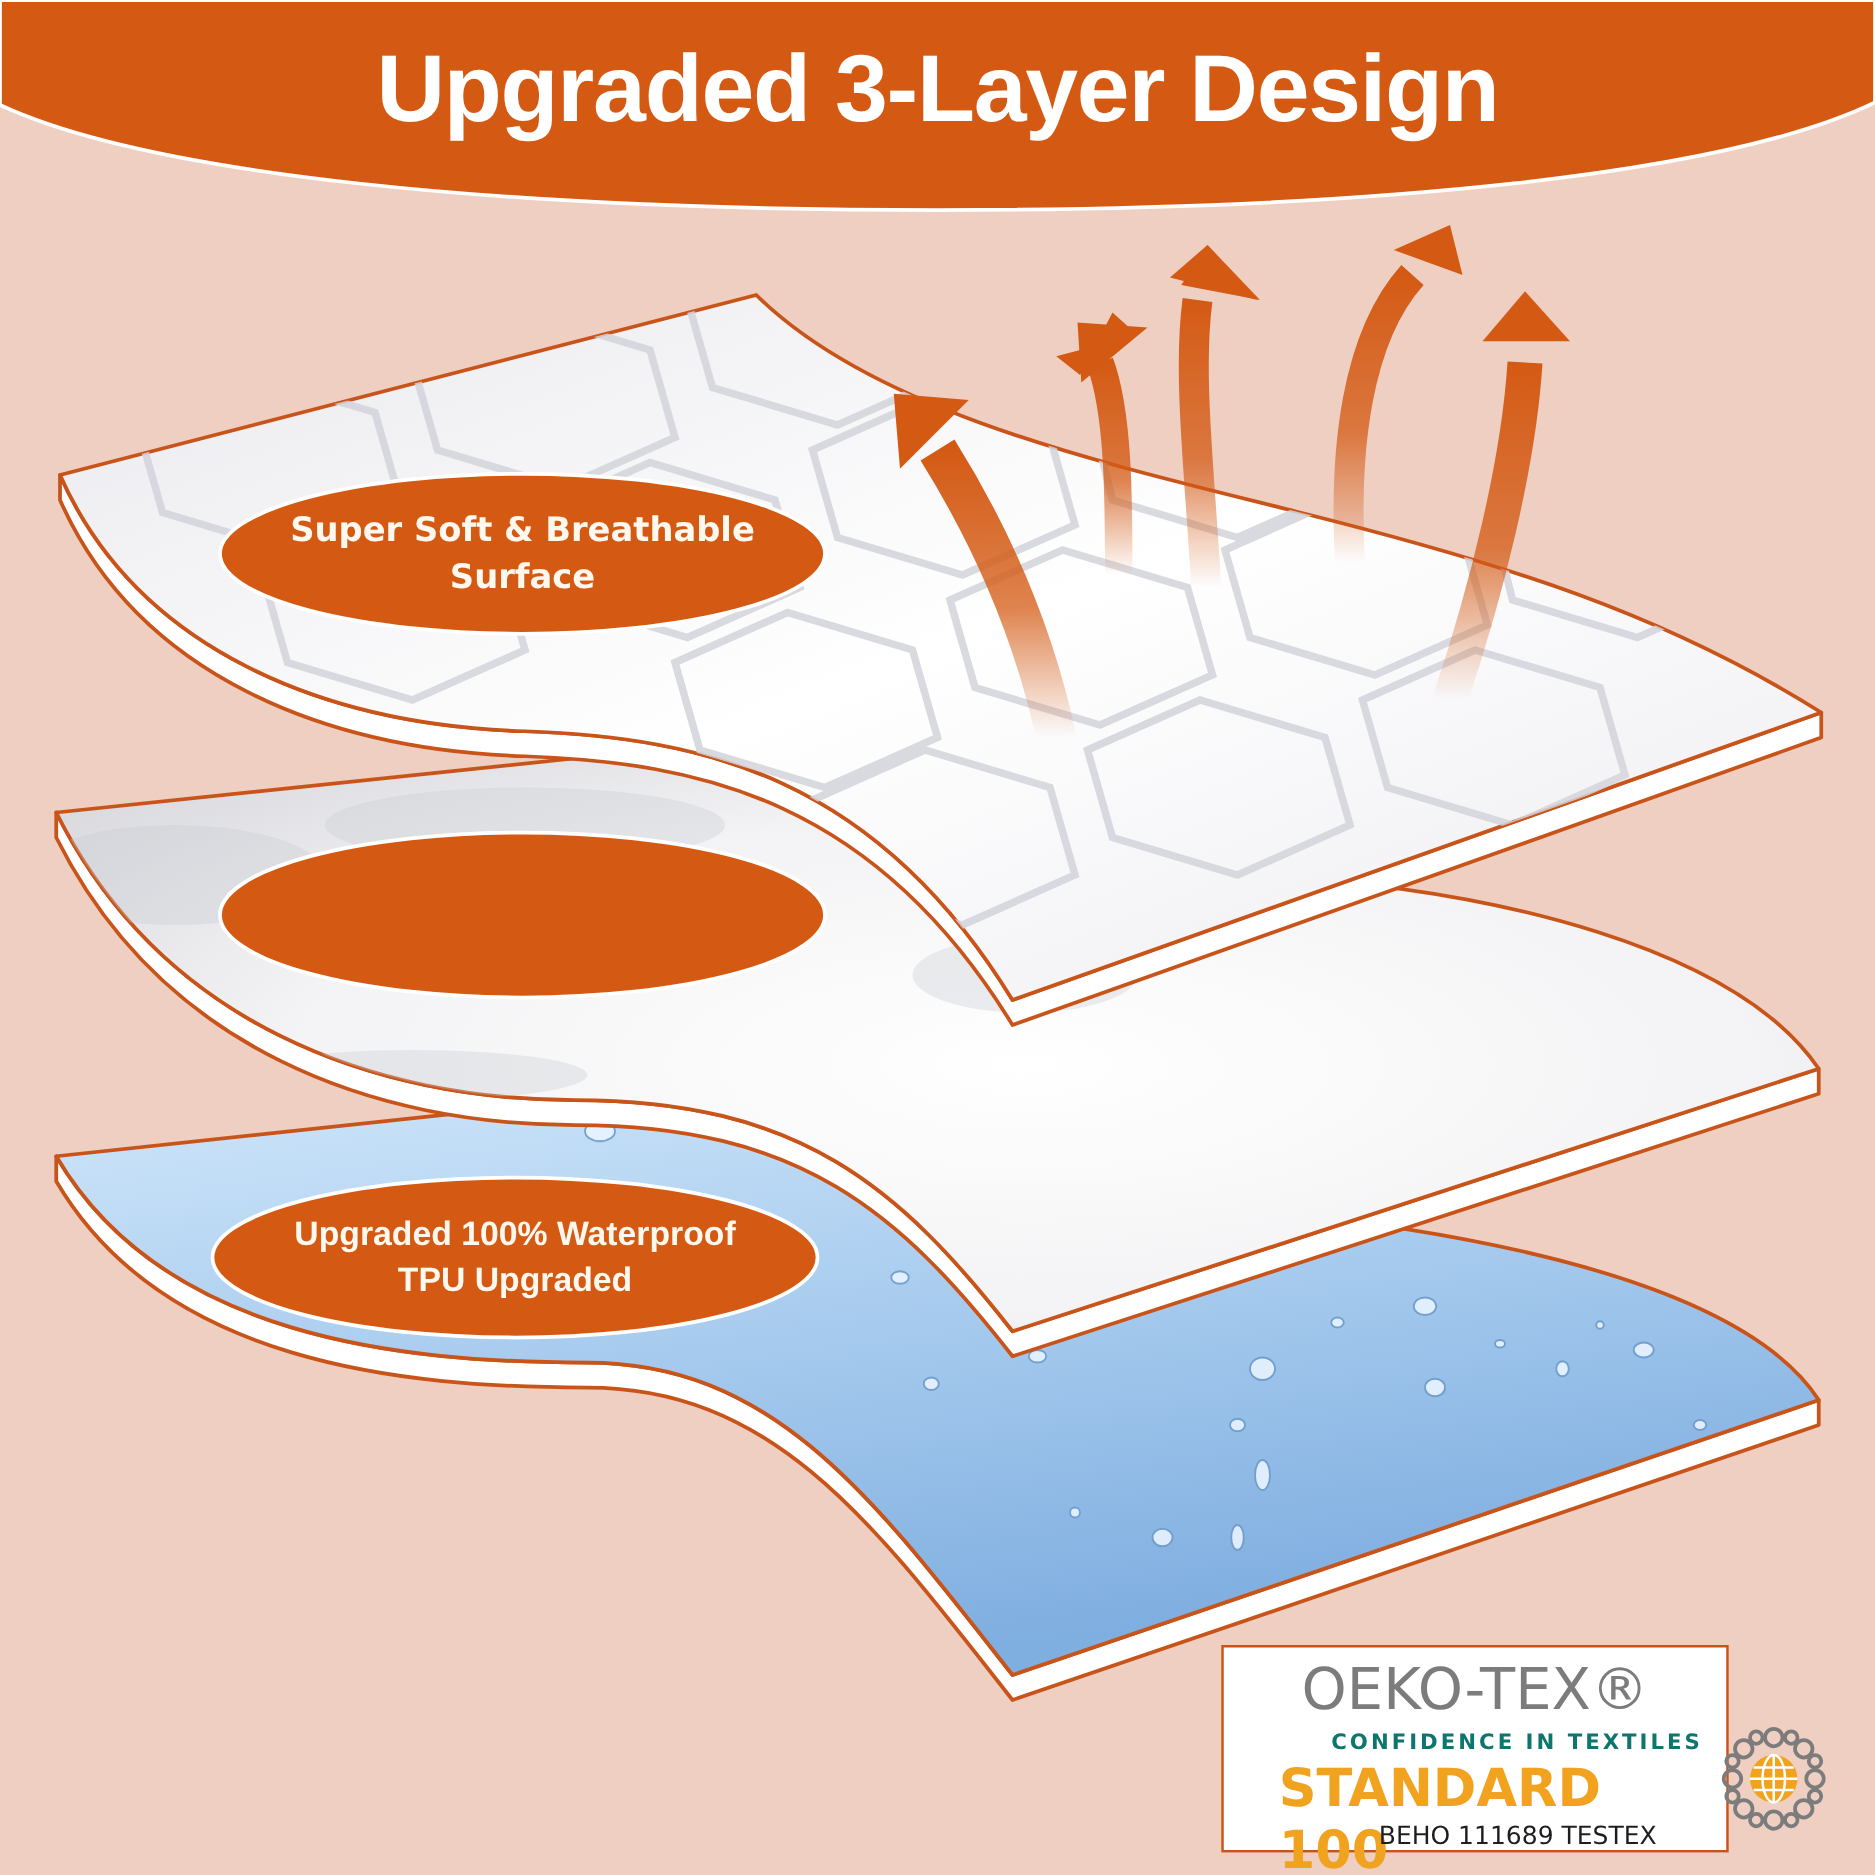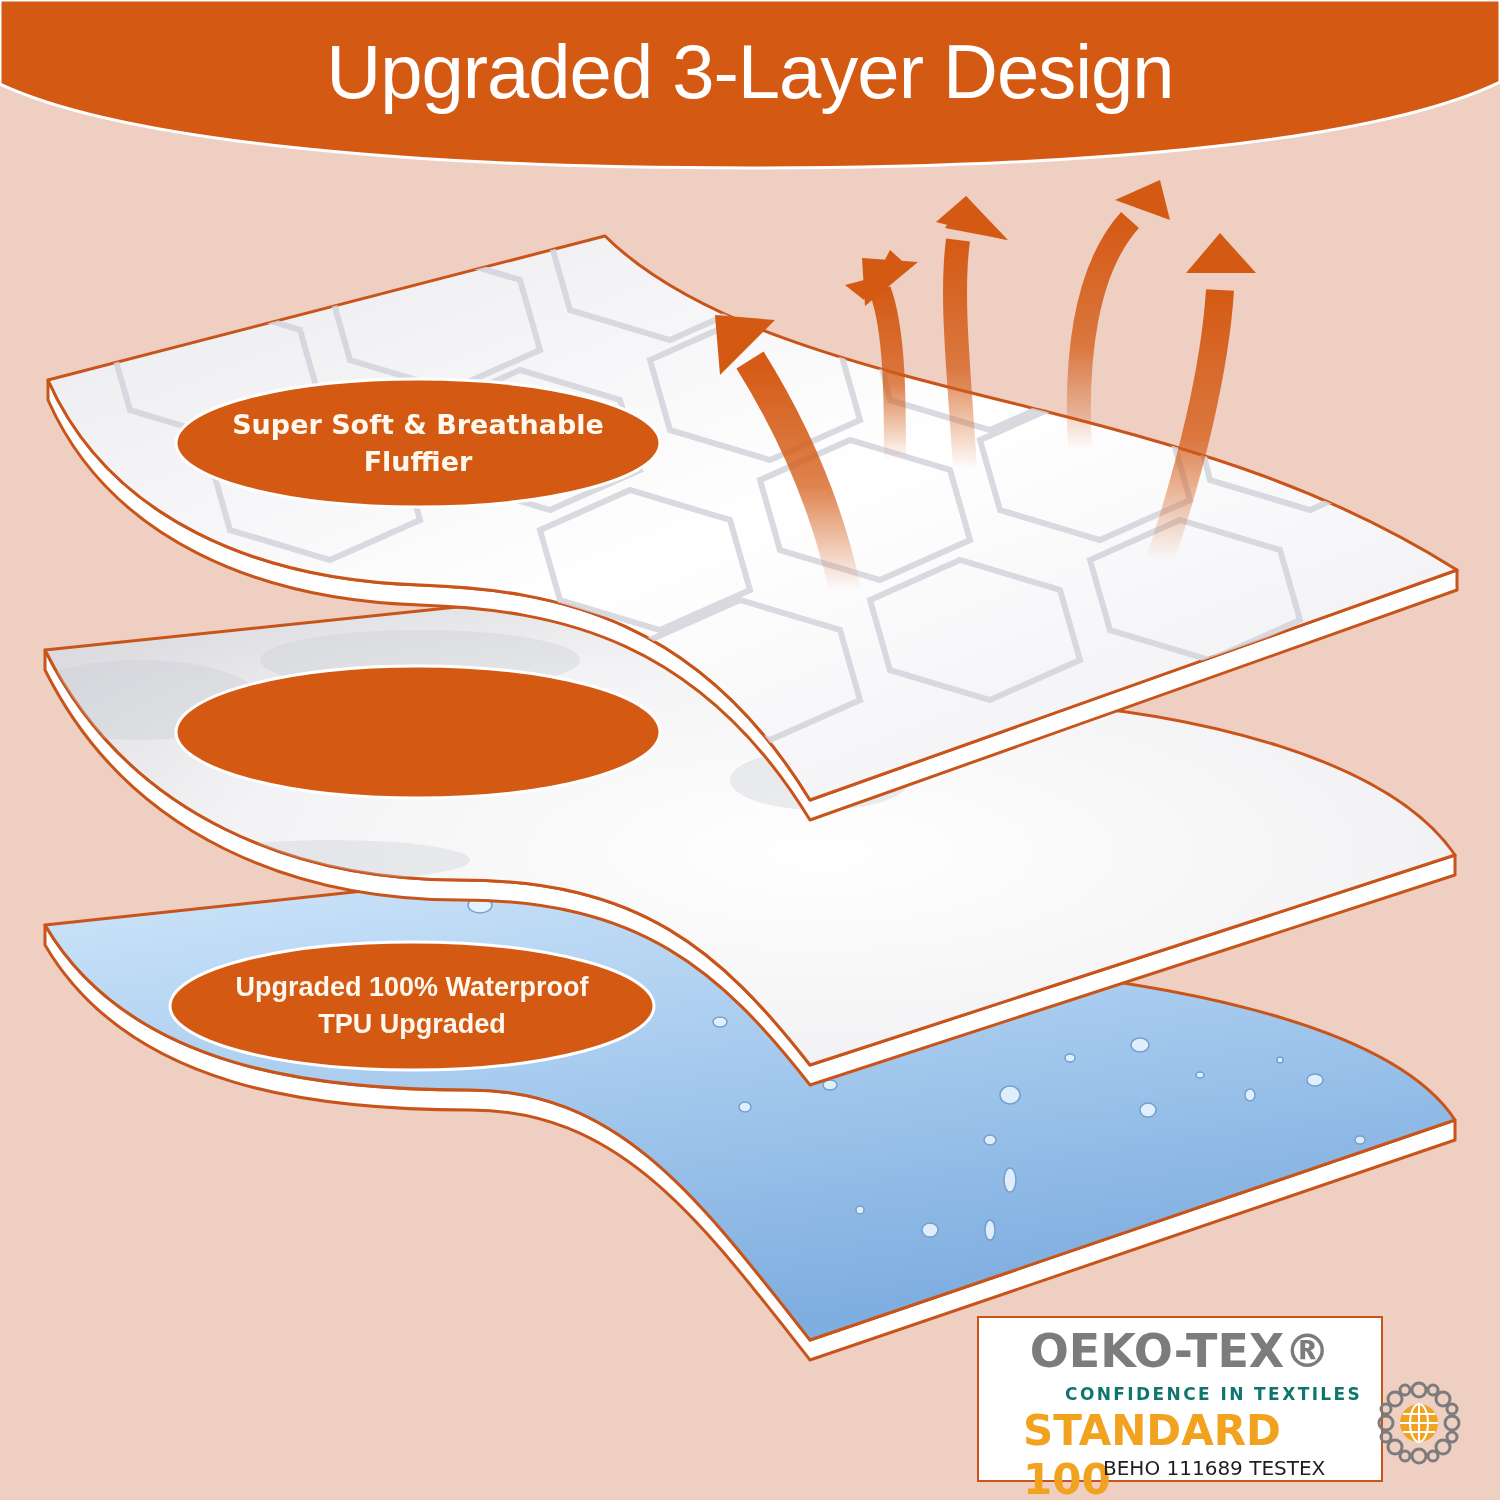--- a/index.html
+++ b/index.html
@@ -5,35 +5,35 @@
     html, body { margin: 0; padding: 0; }
     body {
       width: 1500px; height: 1500px; overflow: hidden; position: relative;
       background: #EECFC2;
       font-family: "Liberation Sans", sans-serif;
     }
     .stage { position: absolute; left: 0; top: 0; width: 1500px; height: 1500px; }
     .stage svg { position: absolute; left: 0; top: 0; }
     .title {
       position: absolute; left: 0; top: 28px; width: 1500px; text-align: center;
-      color: #FFFFFF; font-size: 76px; font-weight: normal; letter-spacing: -1px;
+      color: #FFFFFF; font-size: 76px; font-weight: bold; letter-spacing: -1px;
       font-family: "Liberation Sans", sans-serif;
     }
     .pill-label {
       position: absolute; color: #FFF8EE; font-weight: bold; text-align: center;
       font-family: "DejaVu Sans", sans-serif; font-size: 27px; line-height: 37px;
       display: flex; align-items: center; justify-content: center; flex-direction: column;
     }
     .badge {
       position: absolute; left: 977px; top: 1316px; width: 406px; height: 166px;
       background: #FFFFFF; border: 2px solid #C9541A; box-sizing: border-box;
     }
     .badge .brand {
       position: absolute; left: 0; top: 6px; width: 100%; text-align: center;
-      color: #7C7C7C; font-weight: bold; font-size: 46px; letter-spacing: 0px;
+      color: #7C7C7C; font-weight: normal; font-size: 46px; letter-spacing: 0px;
       font-family: "DejaVu Sans", sans-serif;
     }
     .badge .tagline {
       position: absolute; left: 86px; top: 66px;
       color: #0f766e; font-size: 17px; letter-spacing: 2.4px; font-weight: bold;
       font-family: "DejaVu Sans", sans-serif;
     }
     .badge .standard {
       position: absolute; left: 44px; top: 88px;
       color: #F1A21F; font-size: 42px; font-weight: bold;
@@ -172,21 +172,21 @@
 
     <ellipse cx="418" cy="443" rx="242" ry="64" fill="#D45A14" stroke="#FFFFFF" stroke-width="3"></ellipse>
     <ellipse cx="418" cy="732" rx="242" ry="66" fill="#D45A14" stroke="#FFFFFF" stroke-width="3"></ellipse>
     <ellipse cx="412" cy="1006" rx="242" ry="64" fill="#D45A14" stroke="#FFFFFF" stroke-width="3"></ellipse>
   </svg>
 
   <div class="title">Upgraded 3-Layer Design</div>
 
   <div class="pill-label" style="left:176px; top:395px; width:484px; height:96px;">
     <span>Super Soft &amp; Breathable</span>
-    <span>Fluffier</span>
+    <span>Surface</span>
   </div>
   <div class="pill-label" style="left:170px; top:960px; width:484px; height:92px; font-family:'Liberation Sans', sans-serif; font-size:27px;">
     <span>Upgraded 100% Waterproof</span>
     <span>TPU Upgraded</span>
   </div>
 
   <div class="badge">
     <div class="brand">OEKO-TEX®</div>
     <div class="tagline">CONFIDENCE IN TEXTILES</div>
     <div class="standard">STANDARD 100</div>

